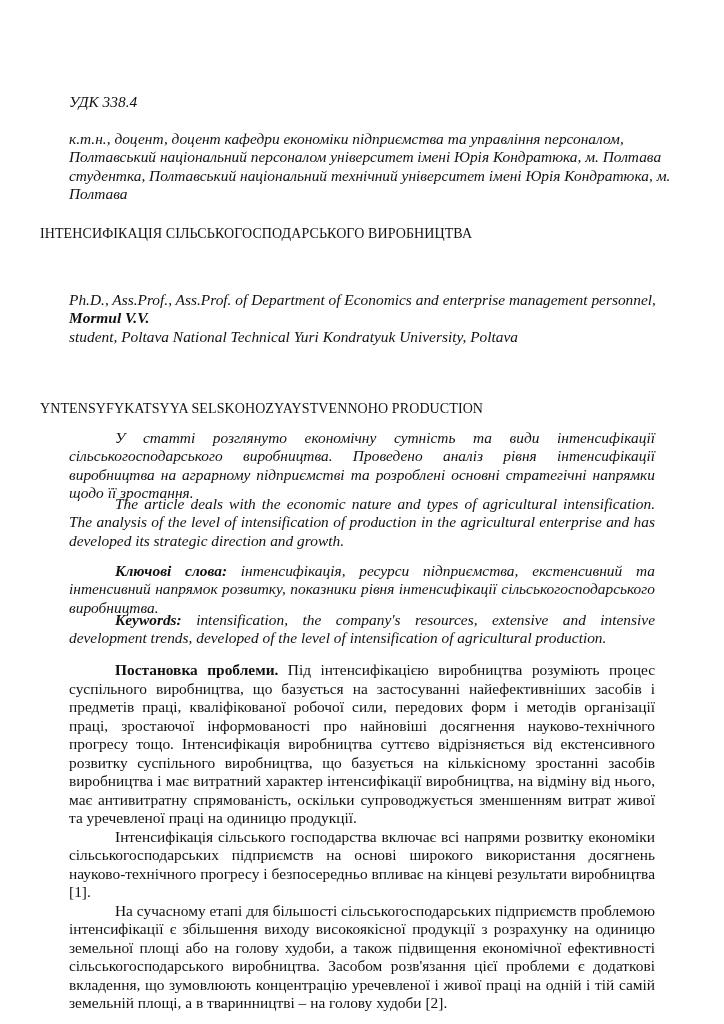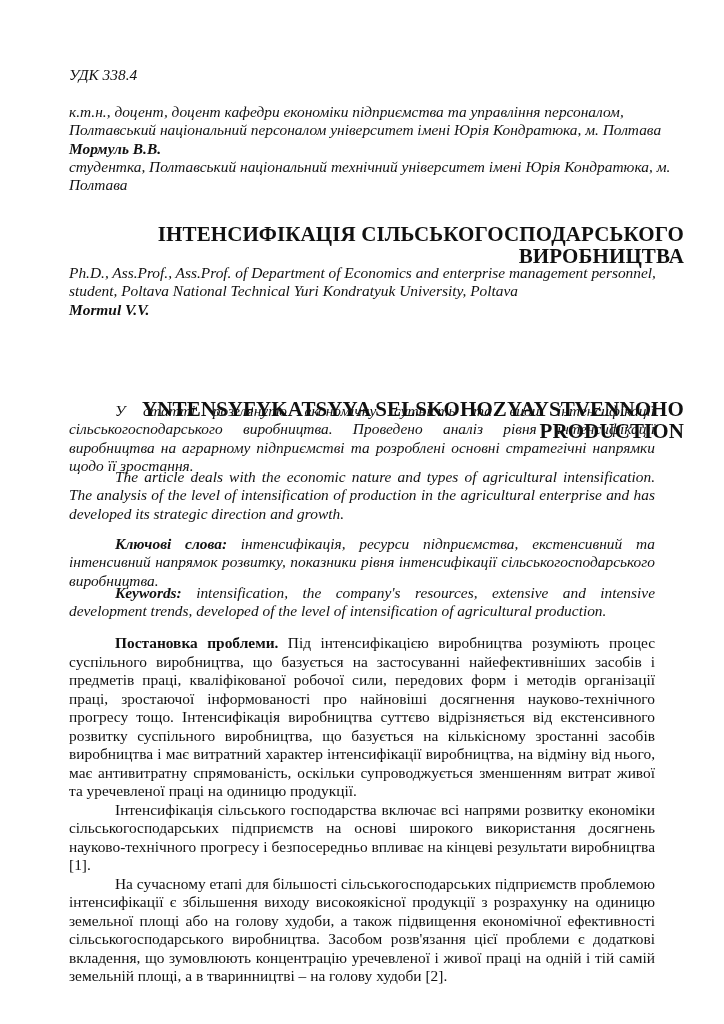--- a/index.html
+++ b/index.html
@@ -1,48 +1,47 @@
 <!DOCTYPE html>
 <html><head>
 <meta charset="utf-8">
 <style>
   html, body { margin: 0; padding: 0; background: #ffffff; }
   body { width: 724px; height: 1024px; position: relative; overflow: hidden;
          font-family: "Liberation Serif", "DejaVu Serif", serif; color: #111; }
-  .blk { position: absolute; left: 69px; width: 586px; font-size: 15.4px; line-height: 18.3px; }
+  .blk { position: absolute; left: 69px; width: 586px; font-size: 15.4px; line-height: 18.3px; margin-top: 27px; }
   .it { font-style: italic; }
   .b { font-weight: bold; }
-  .title { position: absolute; left: 40px; width: 644px; text-align: right; font-weight: bold;
-           font-size: 21px; line-height: 22px; letter-spacing: 0.1px; }
+  .title { position: absolute; left: 40px; width: 644px; text-align: left; font-weight: normal;
+           font-size: 14px; line-height: 22px; letter-spacing: 0.1px; }
   .just { text-align: justify; }
   .ind { text-indent: 46px; }
   p { margin: 0; font-family: Liberation Serif, serif; }
   .line { display: block; white-space: nowrap; }
 </style>
 </head>
 <body>
 
 <div>
 
   <div class="blk it" style="top:66px;">УДК 338.4</div>
 
   <div class="blk it" style="top:103px;">
     <span class="line">к.т.н., доцент, доцент кафедри економіки підприємства та управління персоналом,</span>
     <span class="line">Полтавський національний персоналом університет імені Юрія Кондратюка, м. Полтава</span>
-    <span class="line b">Мормуль В.В.</span>
     <span class="line">студентка, Полтавський національний технічний університет імені Юрія Кондратюка,  м.</span>
     <span class="line">Полтава</span>
   </div>
 
   <div class="title" style="top:223px;">ІНТЕНСИФІКАЦІЯ СІЛЬСЬКОГОСПОДАРСЬКОГО ВИРОБНИЦТВА</div>
 
   <div class="blk it" style="top:264px;">
     <span class="line">Ph.D., Ass.Prof., Ass.Prof. of  Department of Economics and enterprise management personnel,</span>
+    <span class="line b">Mormul V.V.</span>
     <span class="line">student, Poltava National Technical Yuri Kondratyuk University, Poltava</span>
-    <span class="line b">Mormul V.V.</span>
   </div>
 
   <div class="title" style="top:364px;margin-top:34px;">YNTENSYFYKATSYYA SELSKOHOZYAYSTVENNOHO PRODUCTION</div>
 
   <p class="blk it just ind" style="top:402px;">У статті розглянуто економічну сутність та види інтенсифікації сільськогосподарського виробництва. Проведено аналіз рівня інтенсифікації виробництва на аграрному підприємстві та розроблені основні стратегічні напрямки щодо її зростання.</p>
 
   <p class="blk it just ind" style="top:468px;">The article deals with the economic nature and types of agricultural intensification. The analysis of the level of intensification of production in the agricultural enterprise and has developed its strategic direction and growth.</p>
 
   <p class="blk it just ind" style="top:535px;"><span class="b">Ключові слова:</span><span> інтенсифікація, ресурси підприємства, екстенсивний та інтенсивний напрямок розвитку, показники рівня інтенсифікації сільськогосподарського виробництва.</span></p>
 

